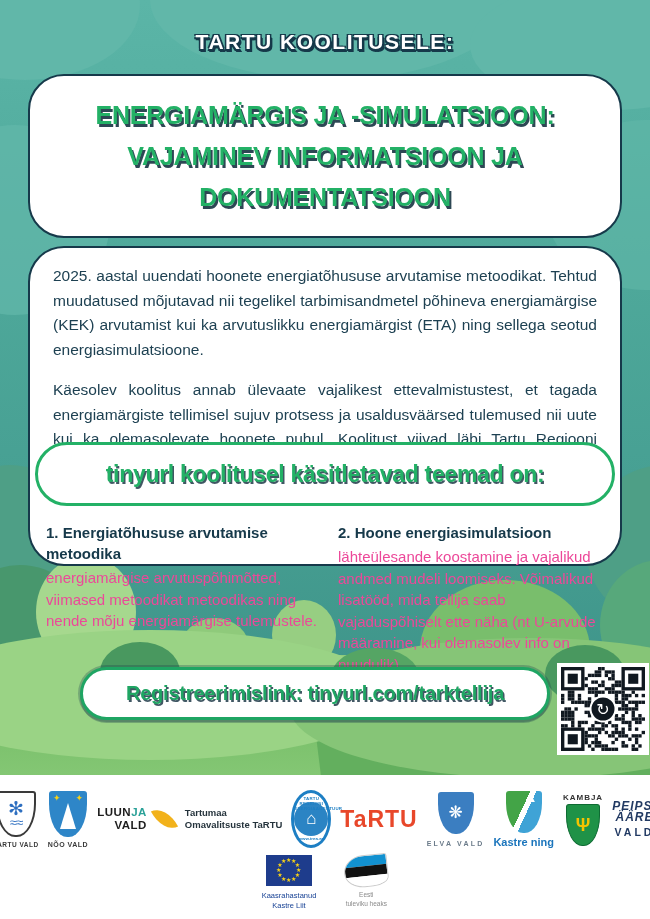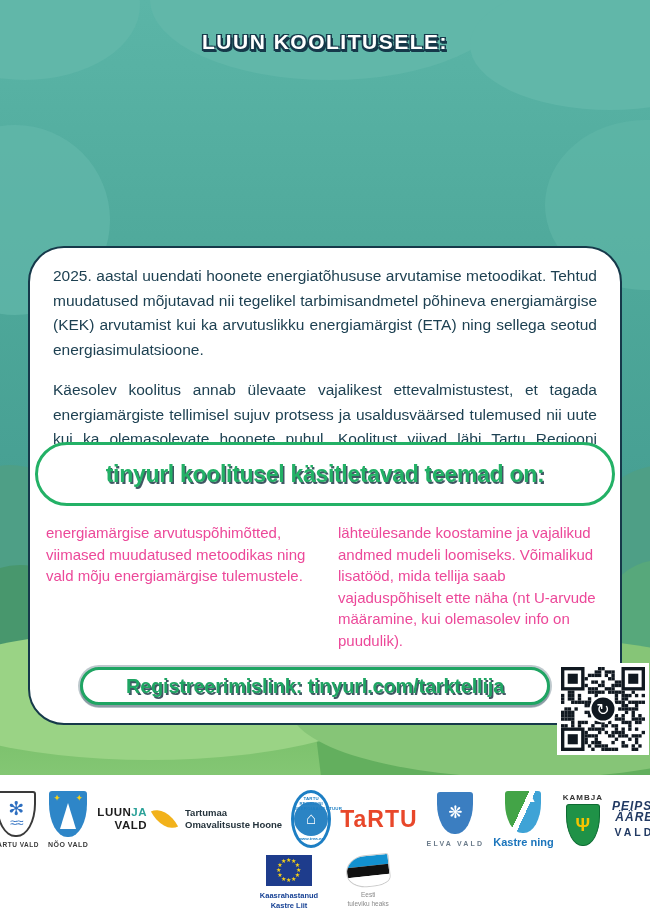--- a/index.html
+++ b/index.html
@@ -42,36 +42,36 @@
     font-size:21px;font-weight:700;letter-spacing:1.5px;color:#ffffff;
     text-shadow:-1.5px -1.5px 0 #16394A,1.5px -1.5px 0 #16394A,-1.5px 1.5px 0 #16394A,
       1.5px 1.5px 0 #16394A,0 2.5px 0 #16394A,2.5px 2.5px 0 #16394A;}
   .title-card{position:absolute;left:28px;top:74px;width:594px;height:164px;z-index:5;
     background:#ffffff;border:2px solid #16394A;border-radius:36px;
     display:flex;flex-direction:column;justify-content:center;align-items:center;}
   .title-line{font-size:25px;line-height:41px;font-weight:800;letter-spacing:-0.2px;
     color:#23B166;text-shadow:2px 2.5px 0 rgba(16,45,60,0.88);white-space:nowrap;}
 
   
-  .main-card{position:absolute;left:28px;top:246px;width:594px;height:479px;z-index:5;
+  .main-card{position:absolute;left:28px;top:246px;width:594px;height:320px;z-index:5;
     background:#ffffff;border:2px solid #16394A;border-radius:36px;padding:16px 23px;}
   .body-p{margin:0;font-size:15.5px;line-height:24.5px;text-align:justify;color:#1E4152;}
   .body-p + .body-p{margin-top:16px;}
   .date-pill{position:absolute;left:5px;right:5px;top:194px;height:64px;
     border:3px solid #23B166;border-radius:40px;background:#ffffff;
     display:flex;flex-direction:column;justify-content:center;align-items:center;}
   .date-line{font-size:23px;line-height:29px;font-weight:700;letter-spacing:-0.3px;color:#23B166;
     text-shadow:1.5px 2px 0 rgba(16,45,60,0.8);white-space:nowrap;}
   .topics{position:absolute;left:16px;right:10px;top:274px;display:flex;gap:20px;}
   .topic{flex:1;}
   .topic-title{font-size:15px;line-height:21px;font-weight:700;color:#16394A;margin:0 0 3px 0;}
   .topic-body{font-size:15px;line-height:21.5px;color:#ec4899;margin:0;}
 
   
-  .reg-pill{position:absolute;left:80px;top:667px;width:470px;height:38px;z-index:6;
+  .reg-pill{position:absolute;left:80px;top:667px;width:470px;height:53px;z-index:6;
     background:#ffffff;border:3px solid #1FA563;border-radius:32px;
     box-shadow:0 0 0 2px rgba(22,57,74,0.28),0 3px 0 rgba(22,57,74,0.30);
     display:flex;justify-content:center;align-items:center;cursor:pointer;}
   .reg-text{font-size:20px;font-weight:700;letter-spacing:-0.2px;color:#1FA563;
     text-shadow:1.5px 1.5px 0 rgba(16,45,60,0.8);white-space:nowrap;}
   .reg-note{position:absolute;left:80px;top:727px;width:470px;z-index:6;text-align:center;
     font-size:14.5px;font-weight:700;color:#ffffff;
     text-shadow:-1px -1px 0 #16394A,1px -1px 0 #16394A,-1px 1px 0 #16394A,
       1px 1px 0 #16394A,1.5px 2px 0 #16394A;}
   .qr-box{position:absolute;left:557px;top:663px;width:92px;height:92px;z-index:6;
@@ -130,21 +130,21 @@
   .kambja-cap{font-size:8px;font-weight:700;letter-spacing:1px;color:#333;margin-bottom:2px;}
   .kambja-shield{width:34px;height:42px;background:#1F9247;border:1.5px solid #0E6B33;}
   .kambja-fork{color:#F5C400;font-size:18px;font-weight:700;line-height:18px;}
 
   .peipsi-block{display:flex;flex-direction:column;align-items:center;}
   .peipsi-l{font-size:12px;font-weight:800;color:#223A63;letter-spacing:1px;line-height:11.5px;font-style:italic;}
   .peipsi-cap{font-size:10.5px;font-weight:800;color:#223A63;letter-spacing:3px;margin-top:2px;}
 
   .eu-flag{width:46px;height:31px;background:#1E3C8C;position:relative;}
   .eu-flag span{position:absolute;color:#F7D117;font-size:6px;line-height:6px;}
-  .eu-cap1,.eu-cap2{font-size:7.5px;font-weight:700;color:#164194;line-height:9.5px;text-align:right;}
+  .eu-cap1,.eu-cap2{font-size:7.5px;font-weight:400;color:#164194;line-height:9.5px;text-align:right;}
   .eu-cap1{margin-top:5px;}
 
   .ee-flag{width:44px;height:32px;overflow:hidden;border-radius:55% 10% 45% 55% / 65% 10% 35% 60%;
     transform:rotate(-6deg);border:1px solid #cccccc;display:flex;flex-direction:column;}
   .ee-b1{flex:1;background:#1291D0;} .ee-b2{flex:1;background:#111111;} .ee-b3{flex:1;background:#ffffff;}
   .ee-cap1,.ee-cap2{font-size:6.5px;color:#8a8a8a;line-height:8.5px;text-align:center;}
   .ee-cap1{margin-top:4px;}
 </style>
 </head>
 <body>
@@ -170,36 +170,43 @@
     <div class="blob canopy4"></div>
     <div class="grass"></div>
     <div class="shade"></div>
     <div class="hill1"></div>
     <div class="hill2"></div>
     <div class="blob db1"></div>
     <div class="blob db2"></div>
     <div class="blob db3"></div>
   </div>
 
-  <div class="kicker">LUUN KOOLITUSELE:</div>
-
+  <div class="kicker">TARTU KOOLITUSELE:</div>
+
+  <div class="title-card">
+    <div class="title-line">ENERGIAMÄRGIS JA -SIMULATSIOON:</div>
+    <div class="title-line">VAJAMINEV INFORMATSIOON JA</div>
+    <div class="title-line">DOKUMENTATSIOON</div>
+  </div>
 
   <div class="main-card">
     <p class="body-p">2025. aastal uuendati hoonete energiatõhususe arvutamise metoodikat. Tehtud muudatused mõjutavad nii tegelikel tarbimisandmetel põhineva energiamärgise (KEK) arvutamist kui ka arvutuslikku energiamärgist (ETA) ning sellega seotud energiasimulatsioone.</p>
     <p class="body-p">Käesolev koolitus annab ülevaate vajalikest ettevalmistustest, et tagada energiamärgiste tellimisel sujuv protsess ja usaldusväärsed tulemused nii uute kui ka olemasolevate hoonete puhul. Koolitust viivad läbi Tartu Regiooni Energiaagentuuri eksperdid.</p>
 
     <div class="date-pill">
       <div class="date-line">tinyurl koolitusel käsitletavad teemad on:</div>
     </div>
 
     <div class="topics">
       <div class="topic">
-        <p class="topic-body">energiamärgise arvutuspõhimõtted, viimased muudatused metoodikas ning vald mõju energiamärgise tulemustele.</p>
+        <p class="topic-title">1. Energiatõhususe arvutamise metoodika</p>
+        <p class="topic-body">energiamärgise arvutuspõhimõtted, viimased metoodikat metoodikas ning nende mõju energiamärgise tulemustele.</p>
       </div>
       <div class="topic">
+        <p class="topic-title">2. Hoone energiasimulatsioon</p>
         <p class="topic-body">lähteülesande koostamine ja vajalikud andmed mudeli loomiseks. Võimalikud lisatööd, mida tellija saab vajaduspõhiselt ette näha (nt U-arvude määramine, kui olemasolev info on puudulik).</p>
       </div>
     </div>
   </div>
 
   <div class="reg-pill">
     <span class="reg-text">Registreerimislink: tinyurl.com/tarktellija</span>
   </div>
   <div class="qr-box">
     <svg id="qr-svg" width="84" height="84" viewBox="0 0 84 84">
@@ -442,21 +449,21 @@
 
       <div class="logo luunja">
         <div class="luunja-l1"><span>LUUN</span><span class="luunja-ja">JA</span></div>
         <div class="luunja-l2">VALD</div>
       </div>
 
       <div class="logo tol">
         <div class="tol-leaf"></div>
         <div class="tol-text">
           <span class="tol-l1">Tartumaa</span>
-          <span class="tol-l2">Omavalitsuste Hoone</span>
+          <span class="tol-l2">Omavalitsuste TaRTU</span>
         </div>
       </div>
 
       <div class="trea">
         <span class="trea-ring">TARTU REGIOONI ENERGIAAGENTUUR</span>
         <div class="trea-core">⌂</div>
         <span class="trea-url">www.trea.ee</span>
       </div>
 
       <div class="logo">

